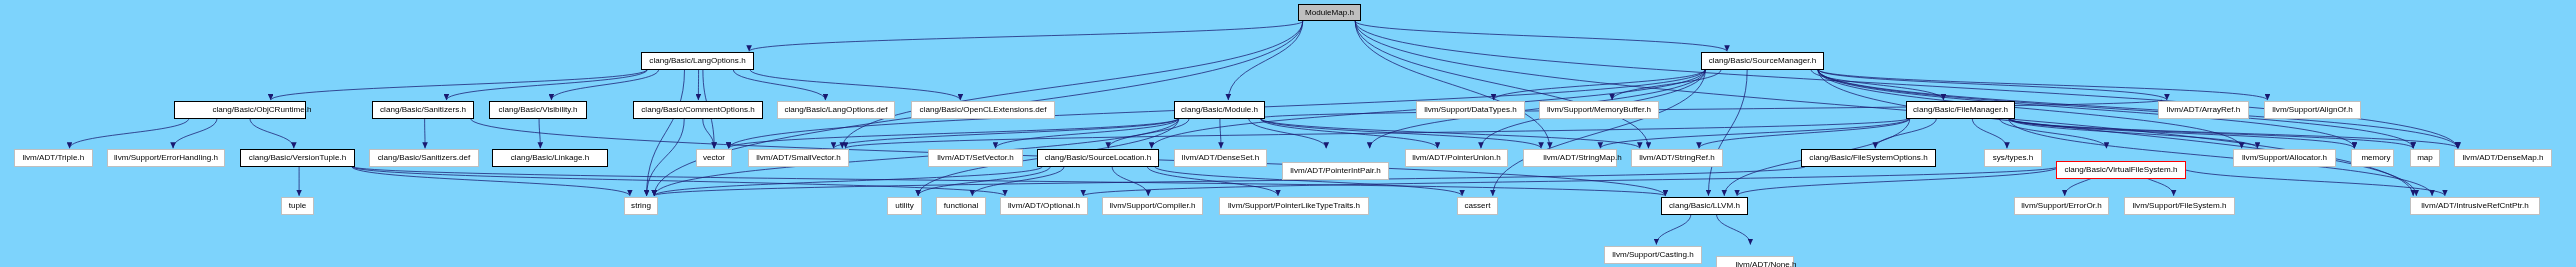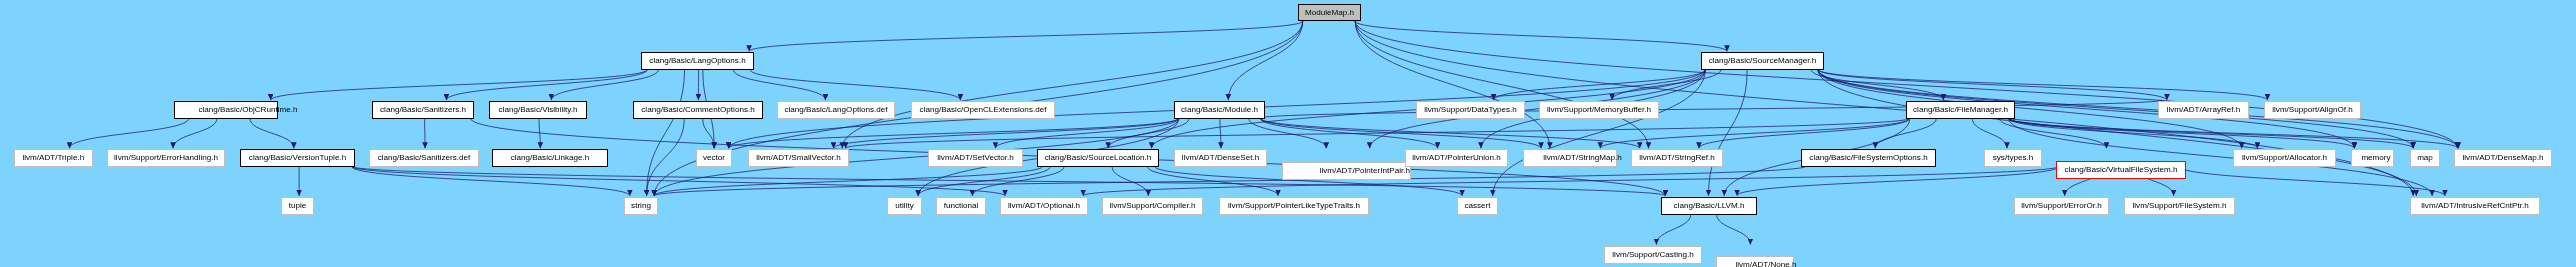--- a/index.html
+++ b/index.html
@@ -133,21 +133,21 @@
 
 <div class="node title" style="left: 1298px; top: 3.8px; width: 63px;">
       <span>ModuleMap.h</span>
     </div>
     <div class="node doc" style="left: 641px; top: 52px; width: 113px;">
       <span>clang/Basic/LangOptions.h</span>
     </div>
     <div class="node doc" style="left: 1701px; top: 52px; width: 123px;">
       <span>clang/Basic/SourceManager.h</span>
     </div>
-    <div class="node doc" style="left: 174px; top: 101px; width: 104px; padding-left: 44px;">
+    <div class="node doc" style="left: 174px; top: 101px; width: 132px; padding-left: 44px;">
       <span>clang/Basic/ObjCRuntime.h</span>
     </div>
     <div class="node doc" style="left: 372px; top: 101px; width: 102px;">
       <span>clang/Basic/Sanitizers.h</span>
     </div>
     <div class="node doc" style="left: 489px; top: 101px; width: 98px;">
       <span>clang/Basic/Visibility.h</span>
     </div>
     <div class="node doc" style="left: 633px; top: 101px; width: 130px;">
       <span>clang/Basic/CommentOptions.h</span>
@@ -199,21 +199,21 @@
     </div>
     <div class="node plain" style="left: 928px; top: 149px; width: 95px;">
       <span>llvm/ADT/SetVector.h</span>
     </div>
     <div class="node doc" style="left: 1037px; top: 149px; width: 122px;">
       <span>clang/Basic/SourceLocation.h</span>
     </div>
     <div class="node plain" style="left: 1174px; top: 149px; width: 93px;">
       <span>llvm/ADT/DenseSet.h</span>
     </div>
-    <div class="node plain" style="left: 1282px; top: 162px; width: 129px; justify-content: flex-end;">
+    <div class="node plain" style="left: 1282px; top: 162px; width: 107px;">
       <span>llvm/ADT/PointerIntPair.h</span>
     </div>
     <div class="node plain" style="left: 1405px; top: 149px; width: 103px;">
       <span>llvm/ADT/PointerUnion.h</span>
     </div>
     <div class="node plain" style="left: 1523px; top: 149px; width: 94px; padding-left: 25px;">
       <span>llvm/ADT/StringMap.h</span>
     </div>
     <div class="node plain" style="left: 1631px; top: 149px; width: 92px;">
       <span>llvm/ADT/StringRef.h</span>
@@ -256,21 +256,21 @@
     </div>
     <div class="node plain" style="left: 1102px; top: 197px; width: 101px;">
       <span>llvm/Support/Compiler.h</span>
     </div>
     <div class="node plain" style="left: 1219px; top: 197px; width: 150px;">
       <span>llvm/Support/PointerLikeTypeTraits.h</span>
     </div>
     <div class="node plain" style="left: 1457px; top: 197px; width: 41px;">
       <span>cassert</span>
     </div>
-    <div class="node doc" style="left: 1661px; top: 197px; width: 96px;">
+    <div class="node doc" style="left: 1661px; top: 197px; width: 87px;">
       <span>clang/Basic/LLVM.h</span>
     </div>
     <div class="node plain" style="left: 2014px; top: 197px; width: 95px;">
       <span>llvm/Support/ErrorOr.h</span>
     </div>
     <div class="node plain" style="left: 2124px; top: 197px; width: 111px;">
       <span>llvm/Support/FileSystem.h</span>
     </div>
     <div class="node plain" style="left: 2410px; top: 197px; width: 130px;">
       <span>llvm/ADT/IntrusiveRefCntPtr.h</span>

